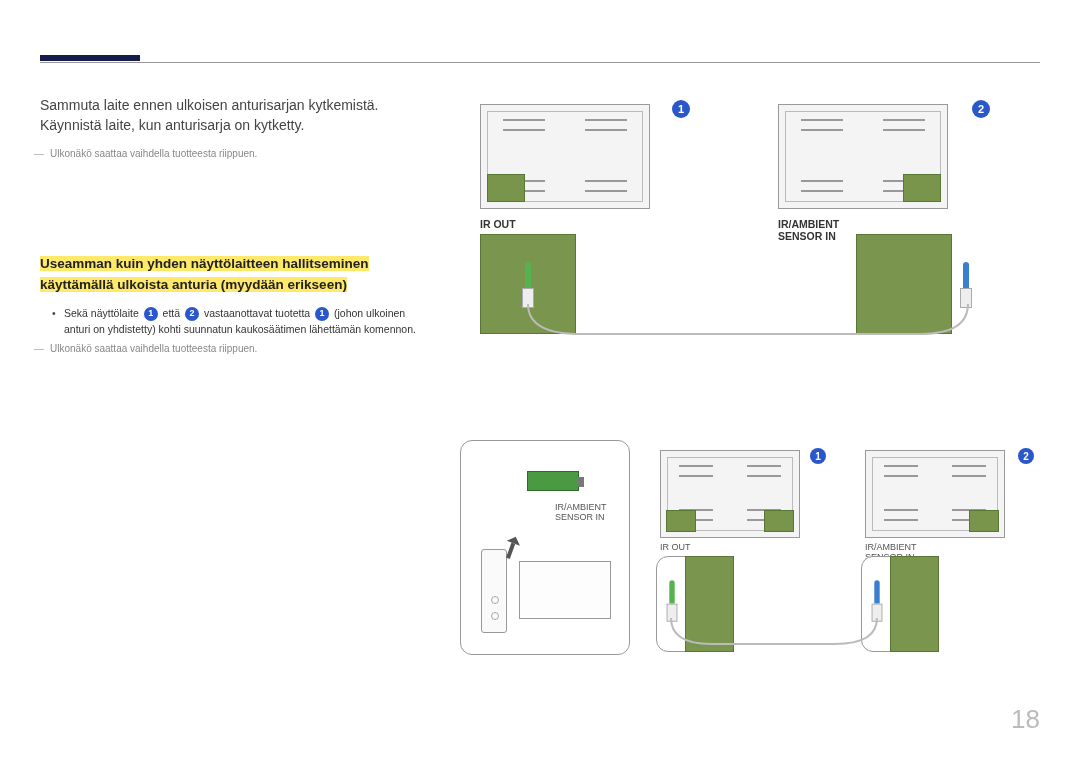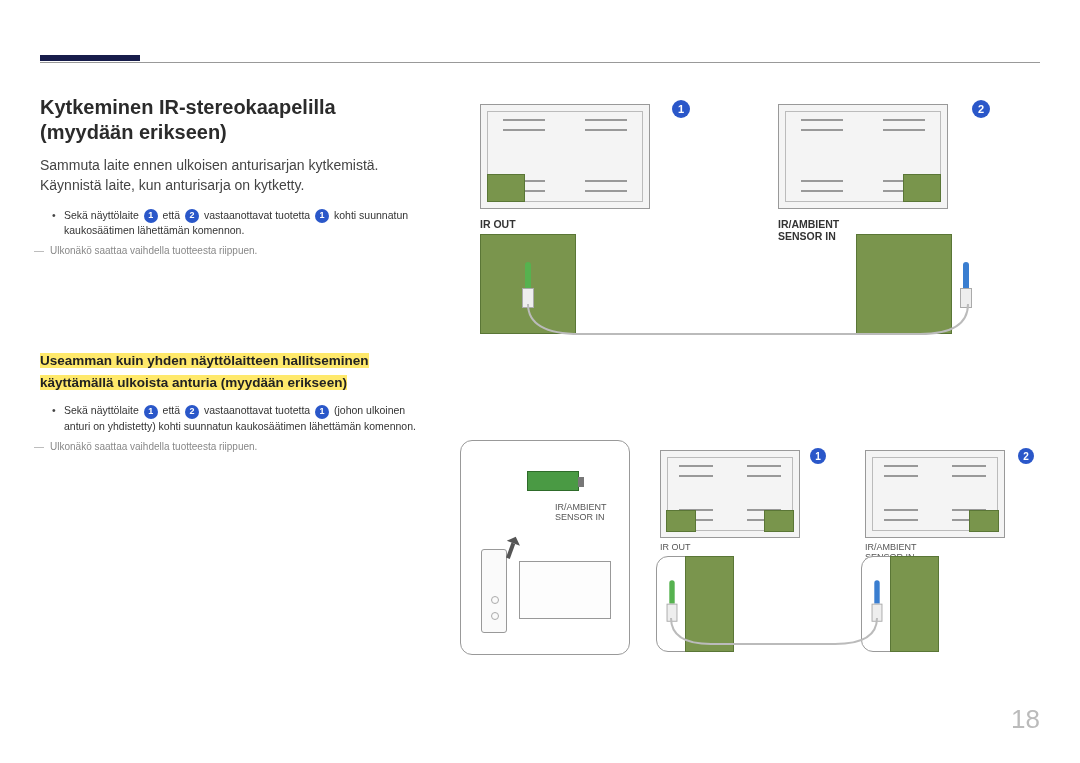--- a/index.html
+++ b/index.html
@@ -193,27 +193,23 @@
   }
 </style>
 </head>
 <body>
 
 <div class="page">
   <div class="header-thick"></div>
   <div class="header-rule"></div>
 
   <div class="left-col">
-    <h1 class="title">Kytkeminen IR-stereokaapelilla (myydään erikseen)</h1>
     <p class="para-small">Sammuta laite ennen ulkoisen anturisarjan kytkemistä. Käynnistä laite, kun anturisarja on kytketty.</p>
 
     <ul class="bullets">
-      <li>
-        <span>Sekä näyttölaite </span><span class="numcircle">1</span><span> että </span><span class="numcircle">2</span><span> vastaanottavat tuotetta </span><span class="numcircle">1</span><span> kohti suunnatun kaukosäätimen lähettämän komennon.</span>
-      </li>
     </ul>
     <p class="note">Ulkonäkö saattaa vaihdella tuotteesta riippuen.</p>
 
     <div style="height: 90px;"></div>
 
     <div class="hblock">
       <h2 class="highlight">Useamman kuin yhden näyttölaitteen hallitseminen käyttämällä ulkoista anturia (myydään erikseen)</h2>
     </div>
     <ul class="bullets">
       <li>

